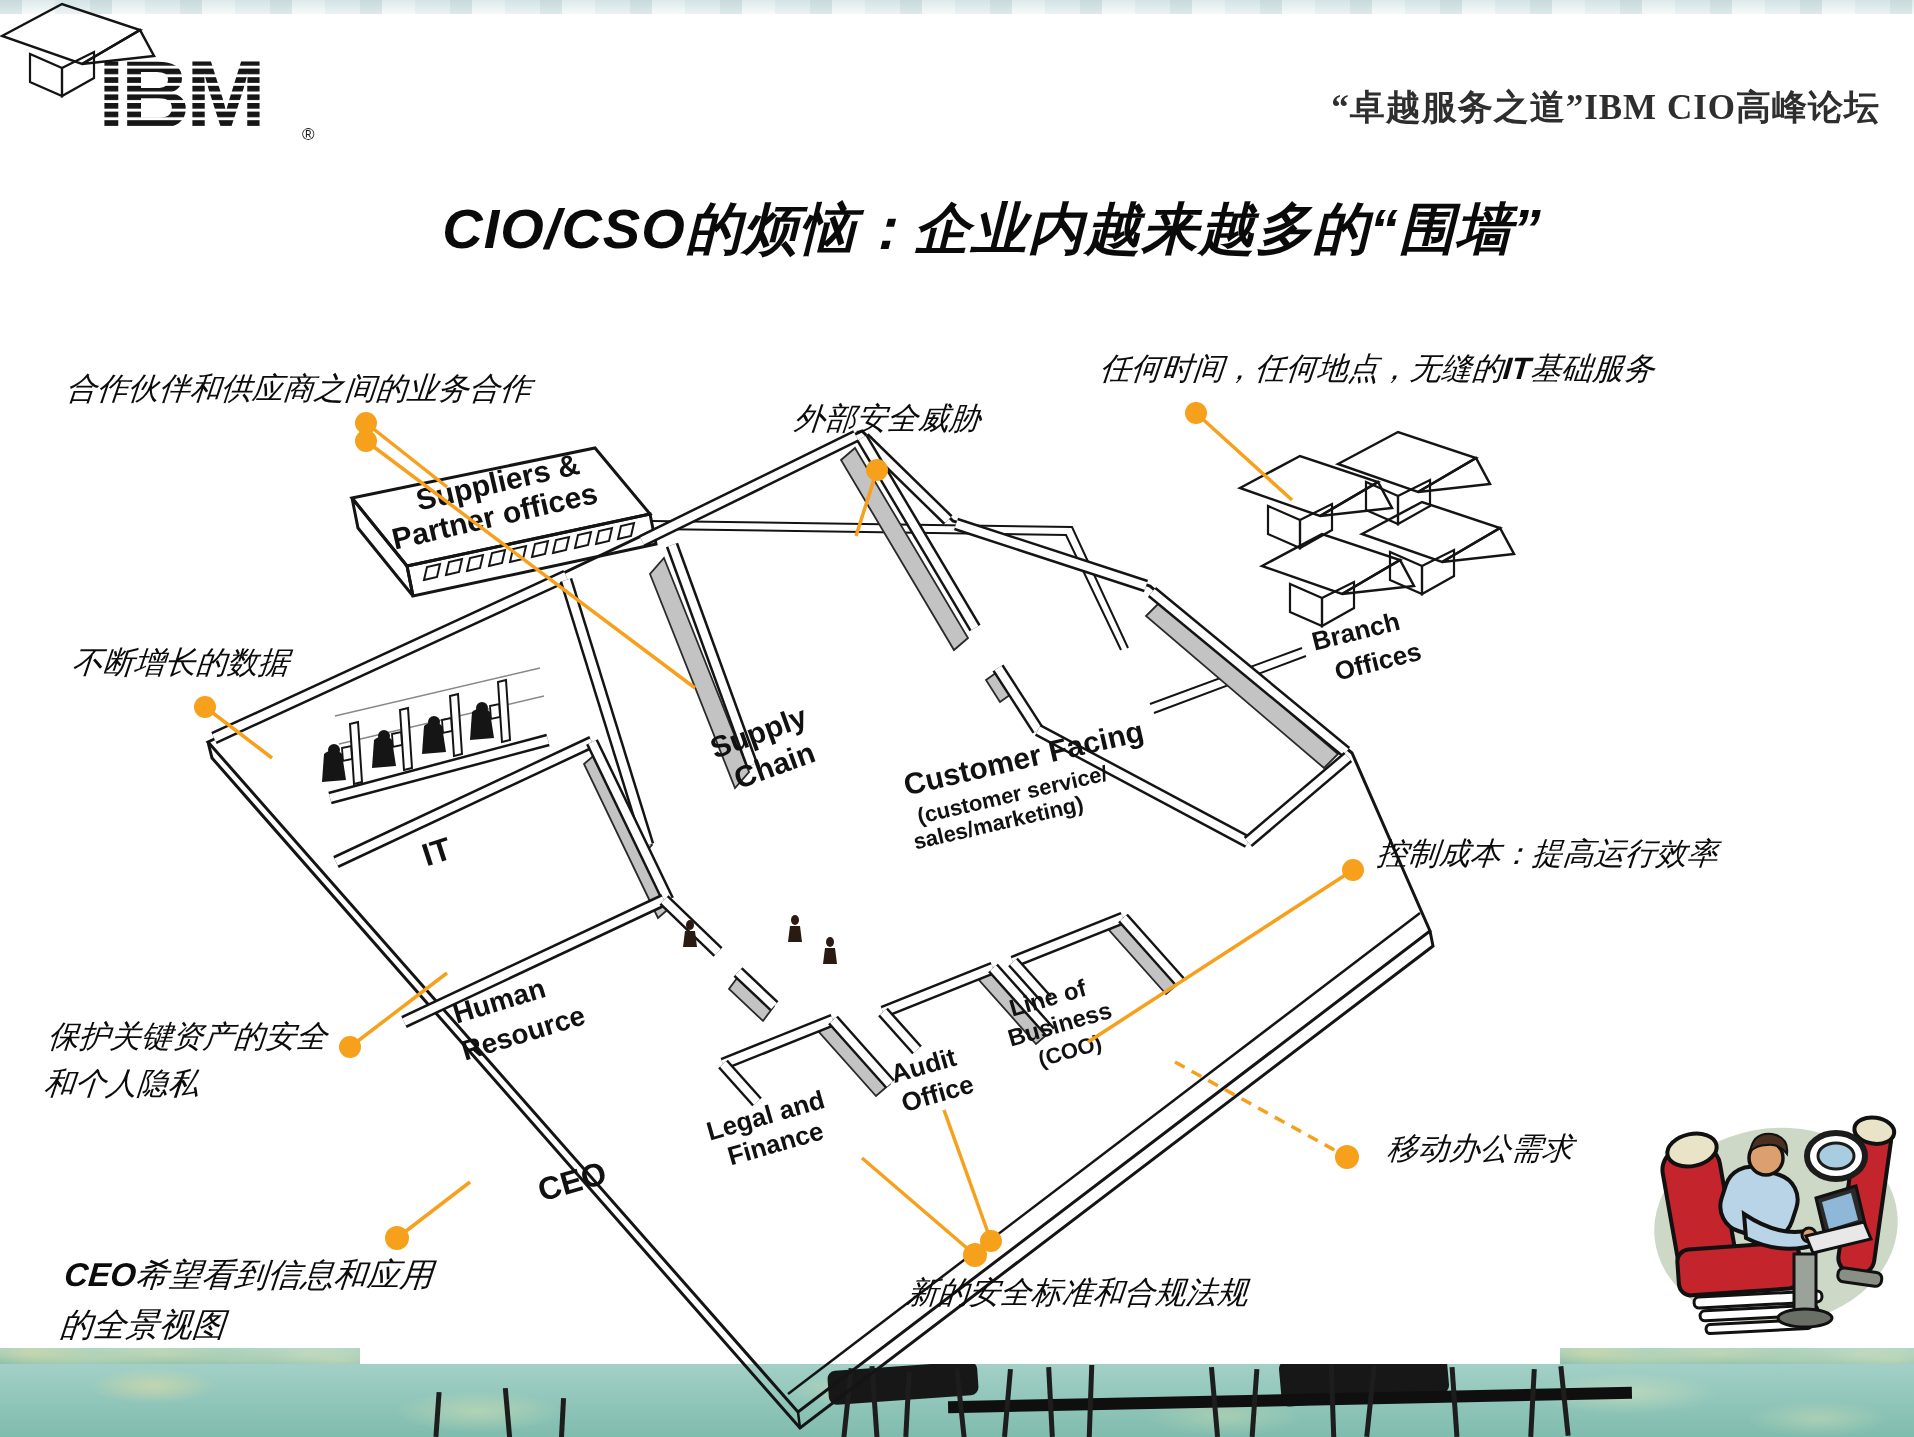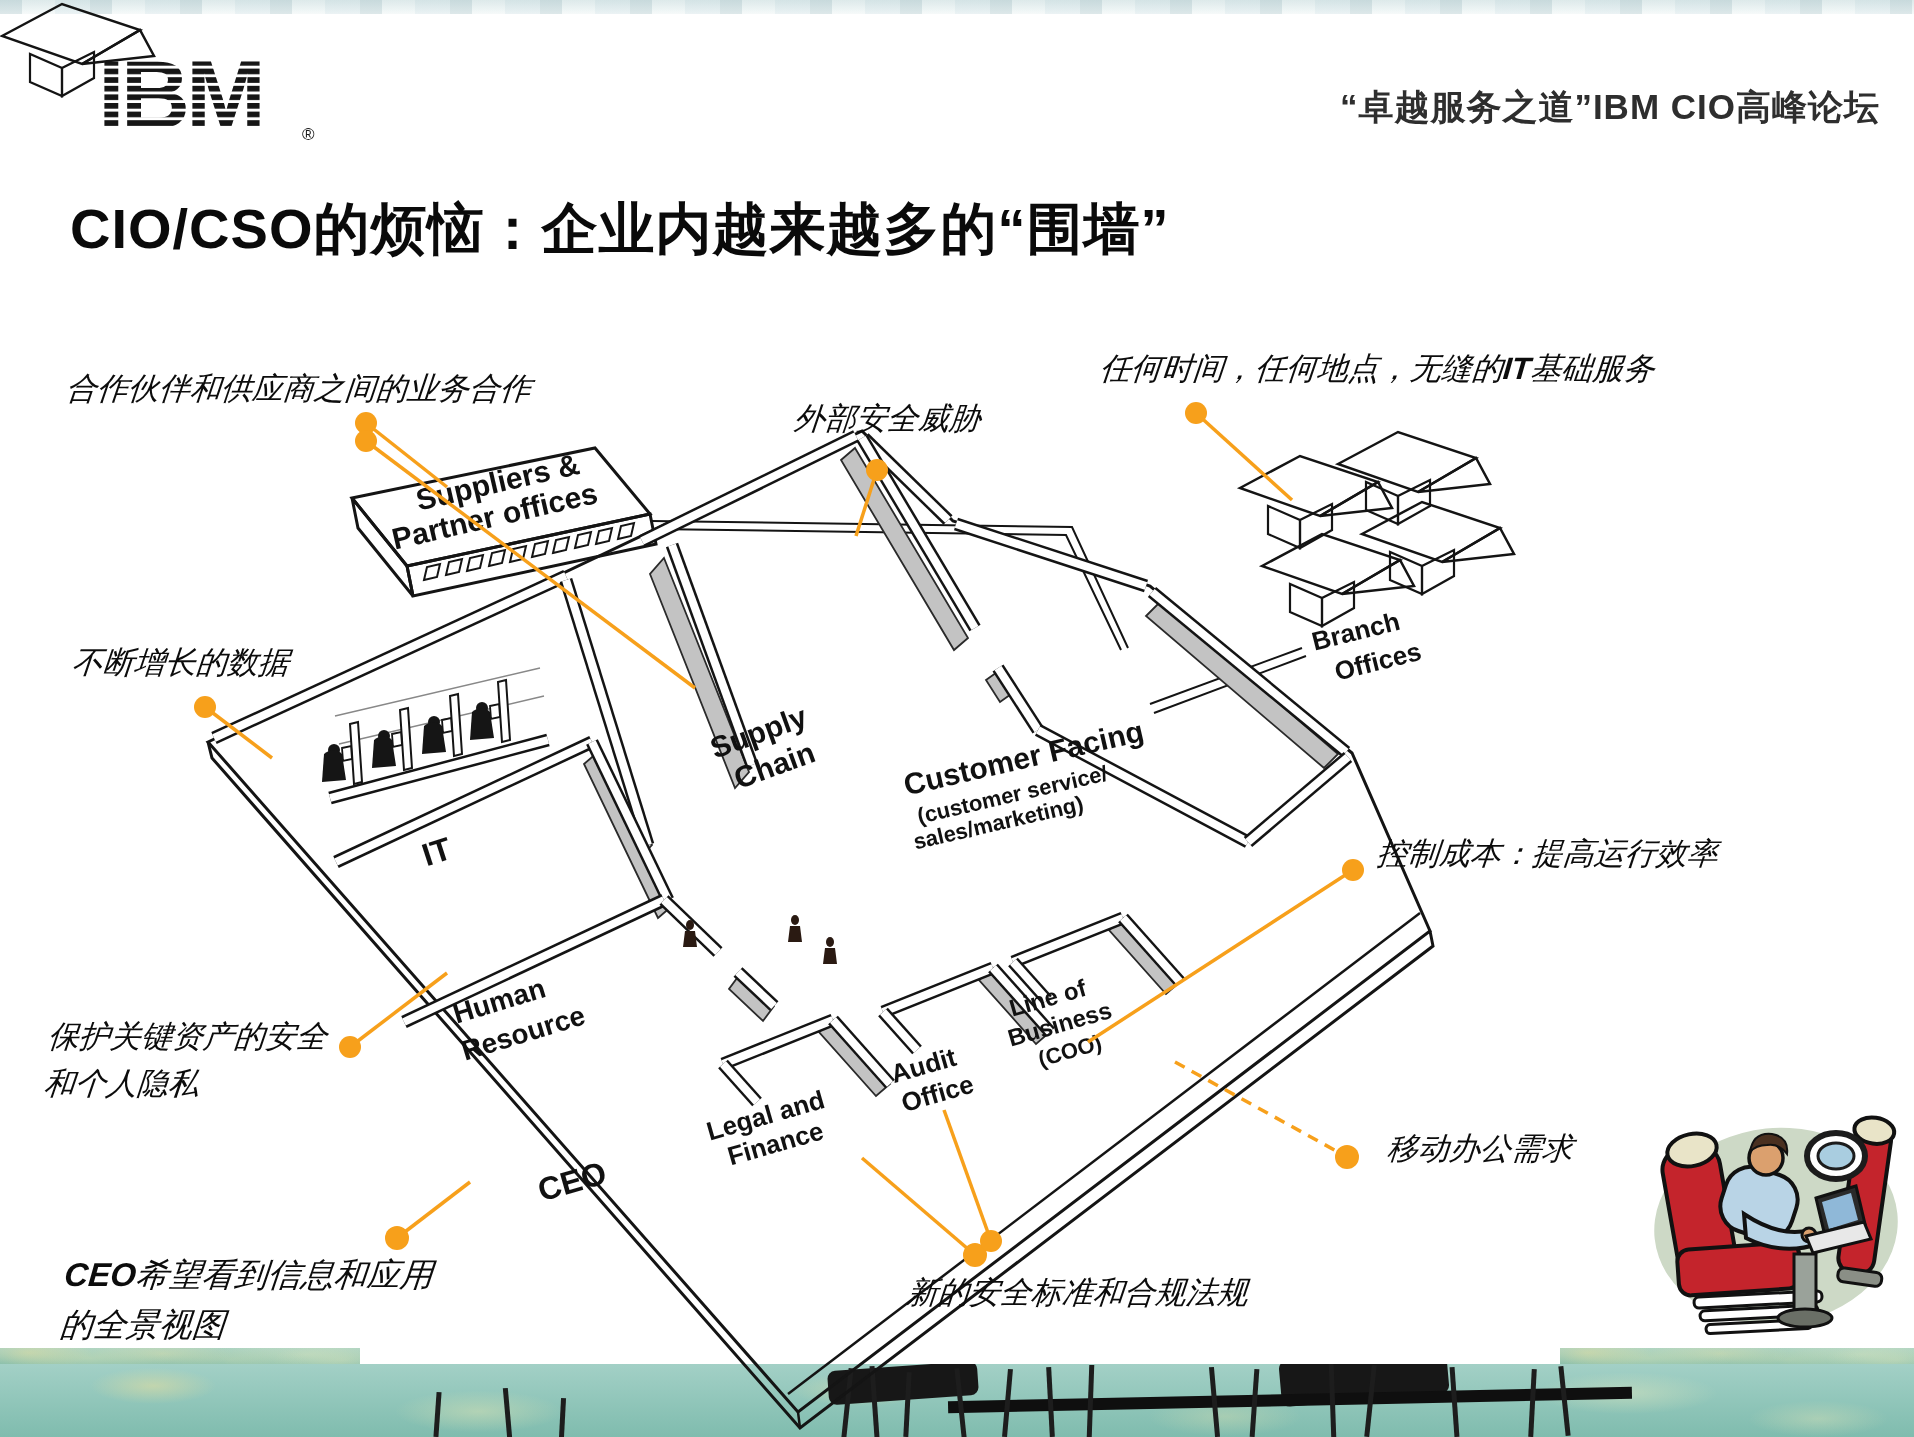--- a/index.html
+++ b/index.html
@@ -12,26 +12,27 @@
   .top-edge{
     left:0;top:0;width:1914px;height:14px;
     background:
       repeating-linear-gradient(90deg, rgba(160,190,195,.35) 0 22px, rgba(220,235,235,.25) 22px 55px, rgba(190,215,220,.30) 55px 90px),
       linear-gradient(180deg,#dde9ea, #f4f8f8 70%, #ffffff);
   }
   .logo-wrap{left:60px;top:48px;width:230px;height:106px;margin-left:36px;}
   .header-right{
     right:34px;top:84px;
     font-size:35px;font-weight:600;color:#2e2e2e;letter-spacing:1px;
-    font-family:Liberation Sans, sans-serif;
+    font-family:Liberation Serif, serif;
   }
   .slide-title{
-    left:0;top:192px;width:1914px;padding-left:70px;box-sizing:border-box;
+    left:0;top:192px;width:1914px;text-align:center;padding-left:70px;box-sizing:border-box;
     font-size:56px;font-weight:bold;color:#0a0a0a;letter-spacing:1px;
     font-family:"Liberation Sans", sans-serif;
+    font-style:italic;
   }
   .ann{
     position:absolute;color:#0c0c0c;font-style:italic;
     font-family:"Liberation Serif", serif;
     font-size:31px;line-height:1.5;transform:skewX(-5deg);transform-origin:left bottom;
     white-space:nowrap;
   }
   .ann b{font-family:"Liberation Sans",sans-serif;}
   .ann-partner{left:64px;top:366px;}
   .ann-external{left:792px;top:396px;}

